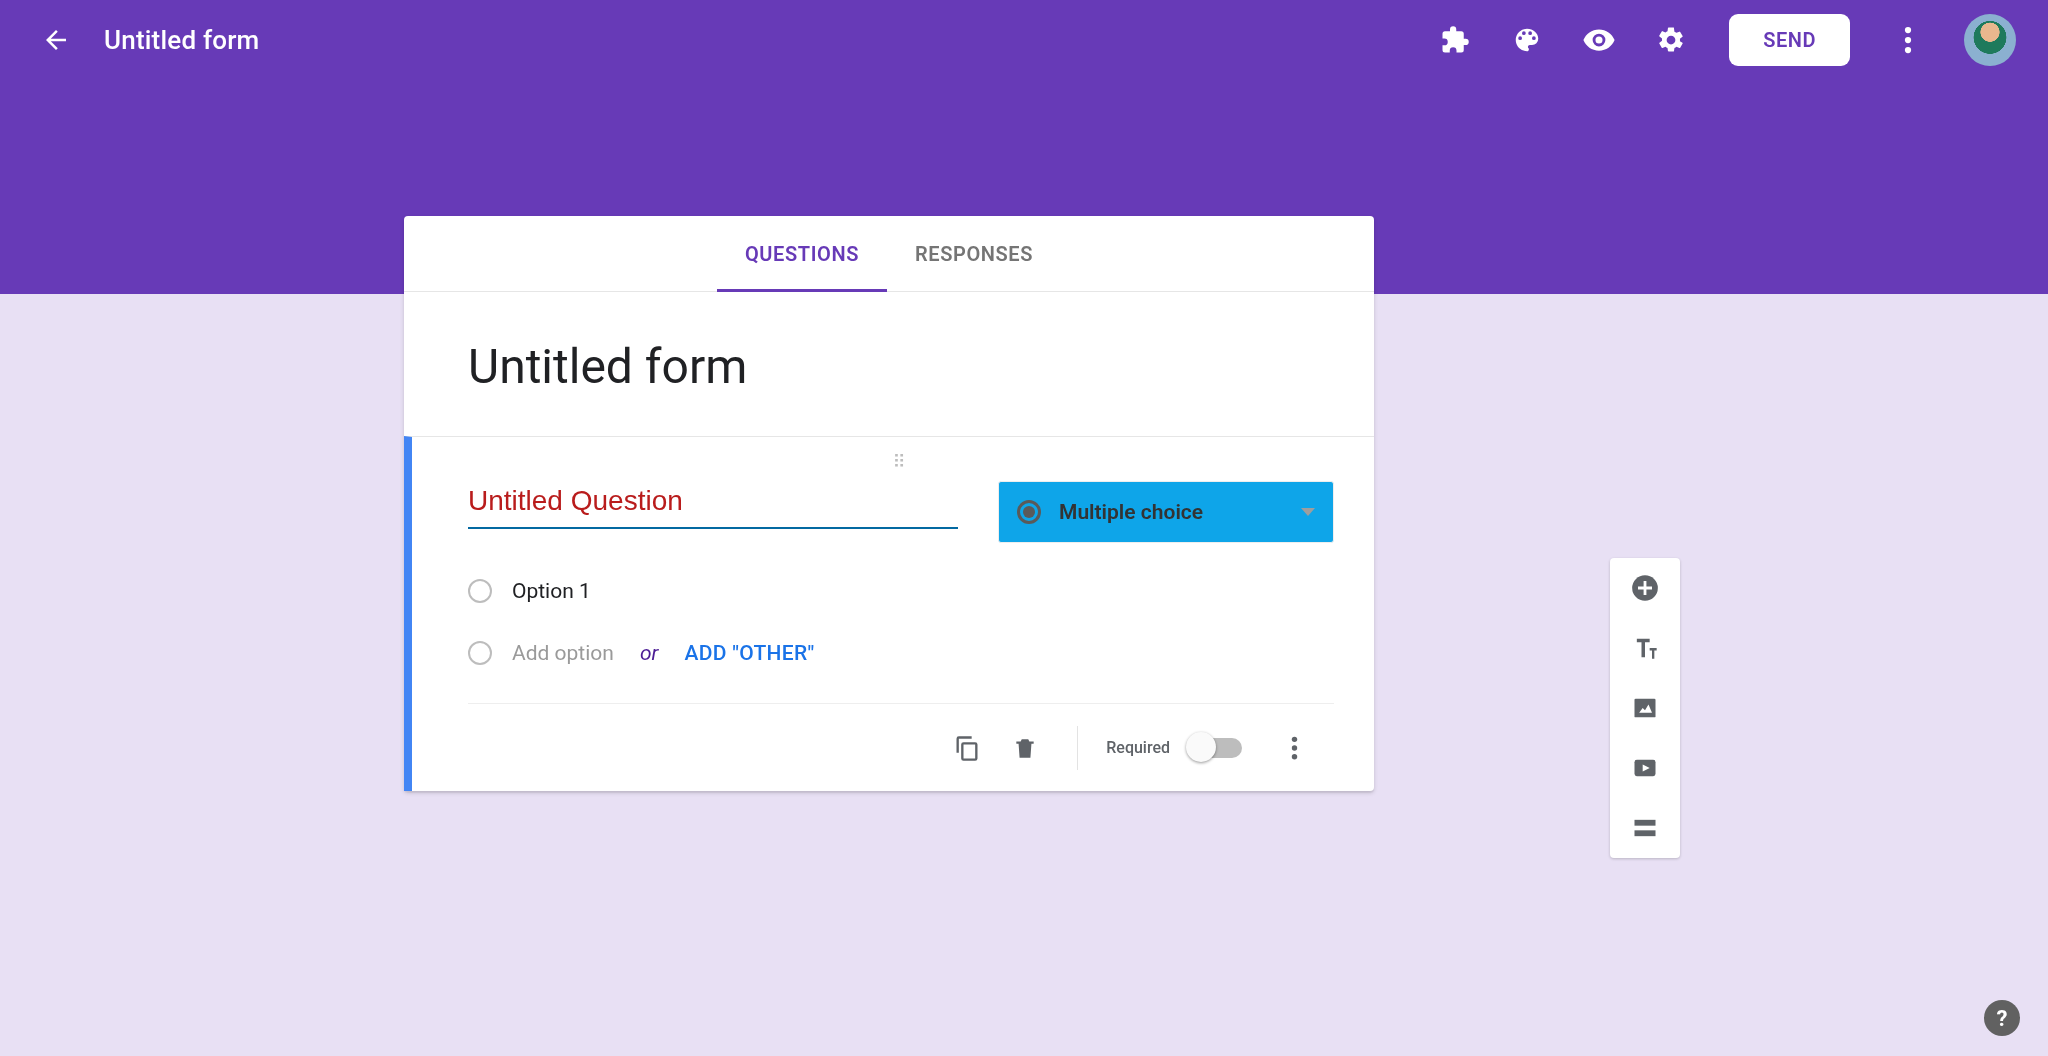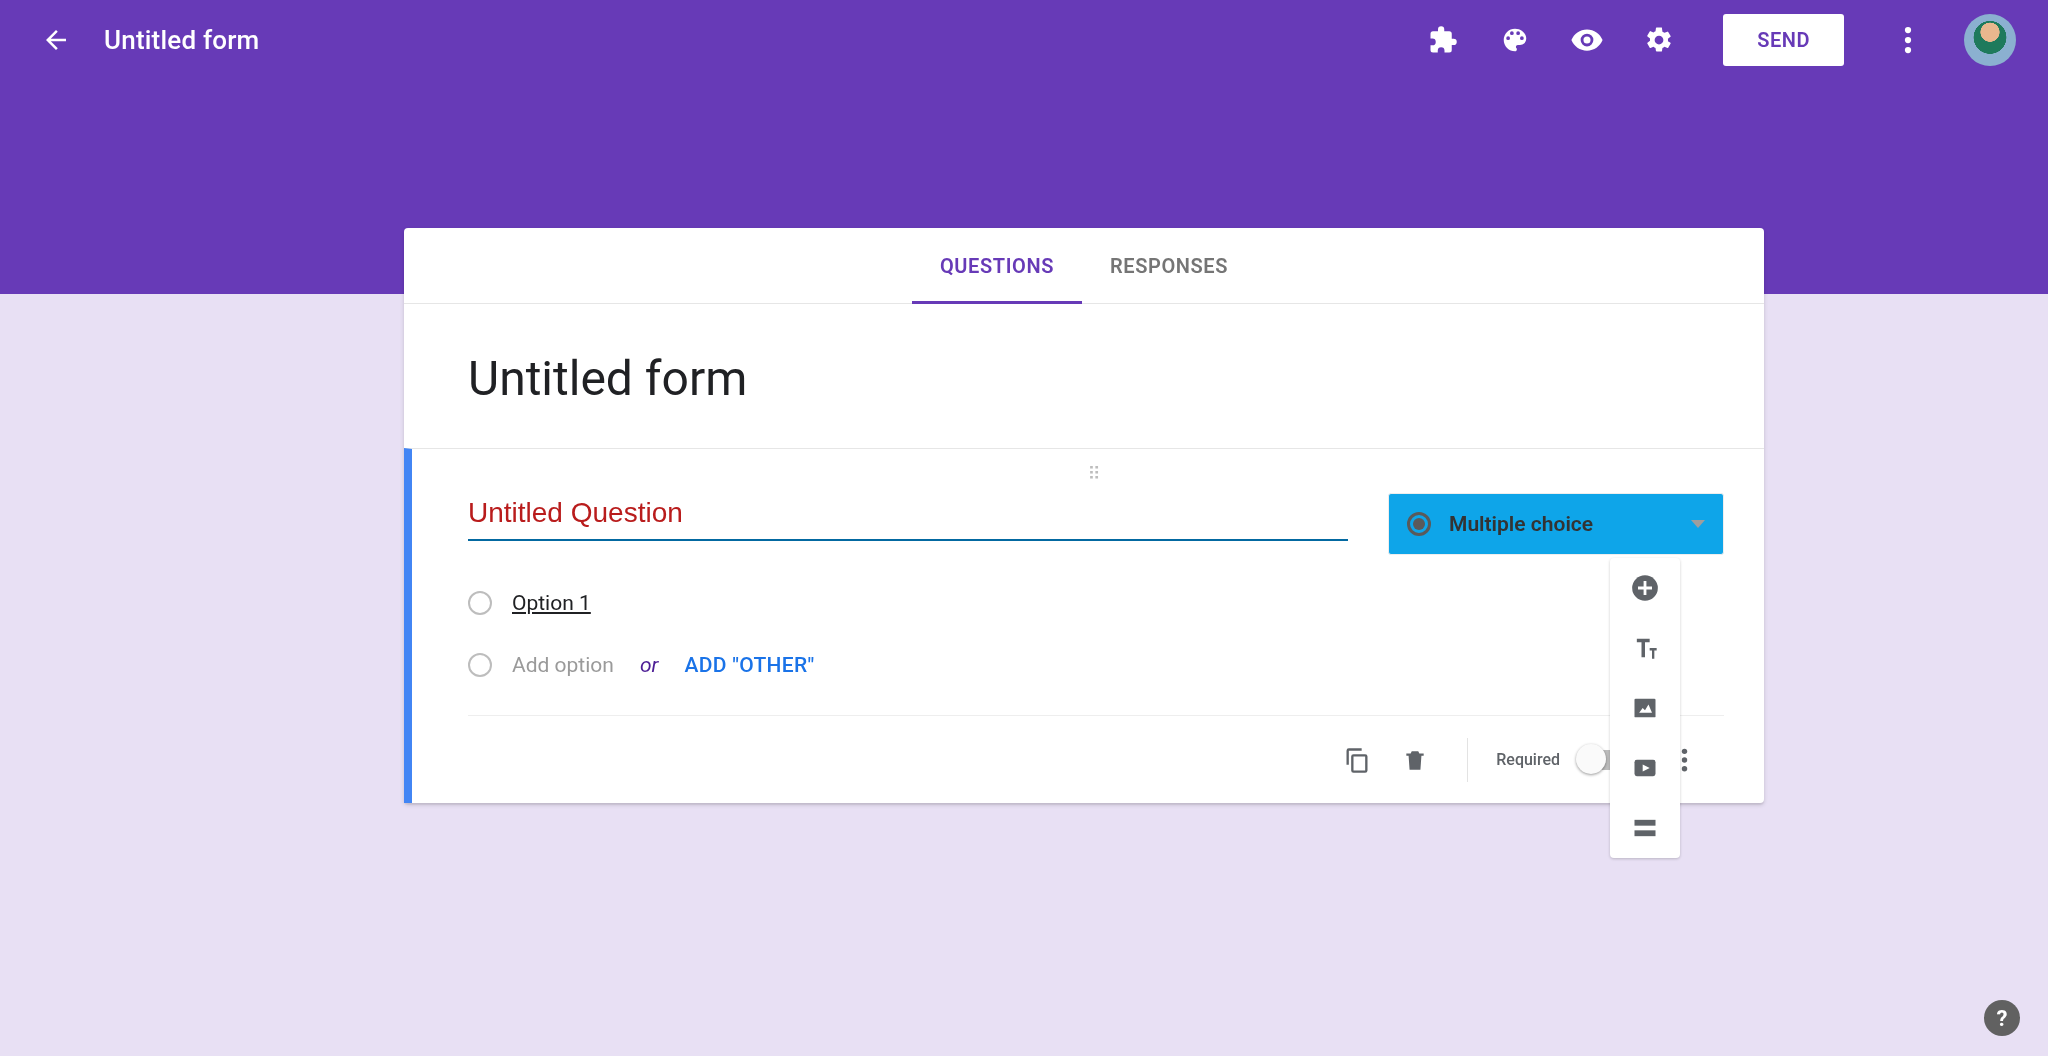--- a/index.html
+++ b/index.html
@@ -14,33 +14,33 @@
   .header-row {
     height: 80px; display: flex; align-items: center; padding: 0 32px;
     color: #fff;
   }
   .back-icon { width: 48px; height: 48px; display:flex;align-items:center;justify-content:center; cursor:pointer; }
   .doc-title { font-size: 26px; font-weight: 500; color:#fff; margin-left: 24px; letter-spacing: .2px; }
   .spacer { flex: 1; }
   .hicon { width: 56px; height: 56px; display:flex;align-items:center;justify-content:center; cursor:pointer; margin: 0 8px; }
   .send-btn {
     background:#fff; color:#673ab7; font-weight:600; font-size:20px;
-    padding: 14px 34px; border-radius:3px; margin: 0 28px; letter-spacing:.5px;
+    padding: 14px 34px; border-radius:9px; margin: 0 22px; letter-spacing:.5px;
     cursor:pointer; display:inline-flex;align-items:center;
   }
   .avatar { width:52px;height:52px;border-radius:50%;
     background: radial-gradient(circle at 50% 35%, #e8b78e 0 22%, transparent 23%),
                 radial-gradient(circle at 50% 45%, #1e7a5c 0 42%, transparent 43%),
                 radial-gradient(circle at 50% 50%, #8bb0d0 0 100%);
     margin-left: 20px; cursor:pointer;
   }
 
   
   .card {
-    position:absolute; left:404px; top:228px; width:1360px; background:#fff;
+    position:absolute; left:404px; top:216px; width:970px; background:#fff;
     box-shadow: 0 2px 4px rgba(0,0,0,.15), 0 2px 1px rgba(0,0,0,.05);
     border-radius:4px;
   }
   .tabs { display:flex; justify-content:center; height:76px; border-bottom:1px solid #e6e6e6; }
   .tab { padding: 0 28px; display:flex;align-items:center; font-size:20px; font-weight:600; letter-spacing:.6px; color:#757575; cursor:pointer; position:relative; }
   .tab.active { color:#673ab7; }
   .tab.active::after { content:""; position:absolute; left:0;right:0;bottom:-1px; height:3px; background:#673ab7; }
 
   .title-block { padding: 46px 64px 40px; border-bottom:1px solid transparent; }
   .form-title { font-size:48px; color:#202124; }
@@ -64,21 +64,21 @@
     display:flex; align-items:center; padding:0 18px; cursor:pointer; gap:18px;
   }
   .radio-ic { width:24px;height:24px;border:3px solid #5a5a5a;border-radius:50%; position:relative; flex:0 0 auto;}
   .radio-ic::after{content:"";position:absolute;left:50%;top:50%;width:12px;height:12px;background:#5a5a5a;border-radius:50%;transform:translate(-50%,-50%);}
   .type-label { font-size:21px; font-weight:600; color:#333; flex:1; }
   .dd-caret { width:0;height:0;border-left:7px solid transparent;border-right:7px solid transparent;border-top:8px solid #9e9e9e; }
 
   .options { margin-top:36px; }
   .opt { display:flex; align-items:center; gap:20px; font-size:21px; margin-bottom:38px; }
   .radio-empty { width:24px;height:24px;border:2.5px solid #bdbdbd;border-radius:50%; flex:0 0 auto; }
-  .opt-label { color:#202124;text-decoration:underline; }
+  .opt-label { color:#202124; }
   .addopt { color:#9a9a9a;text-align:center; }
   .or { color:#4c1d95; margin:0 6px;font-style:italic; }
   .addother { color:#1a73e8; font-weight:500; letter-spacing:.3px; cursor:pointer; }
 
   .qfooter {
     border-top:1px solid #eee; height:88px; display:flex; align-items:center; justify-content:flex-end;
     gap:10px; padding-right:16px; margin-top:10px;
   }
   .ficon { width:48px;height:48px;display:flex;align-items:center;justify-content:center;cursor:pointer;color:#5f6368; }
   .divider { width:1px; height:44px; background:#e3e3e3; margin:0 18px; }

